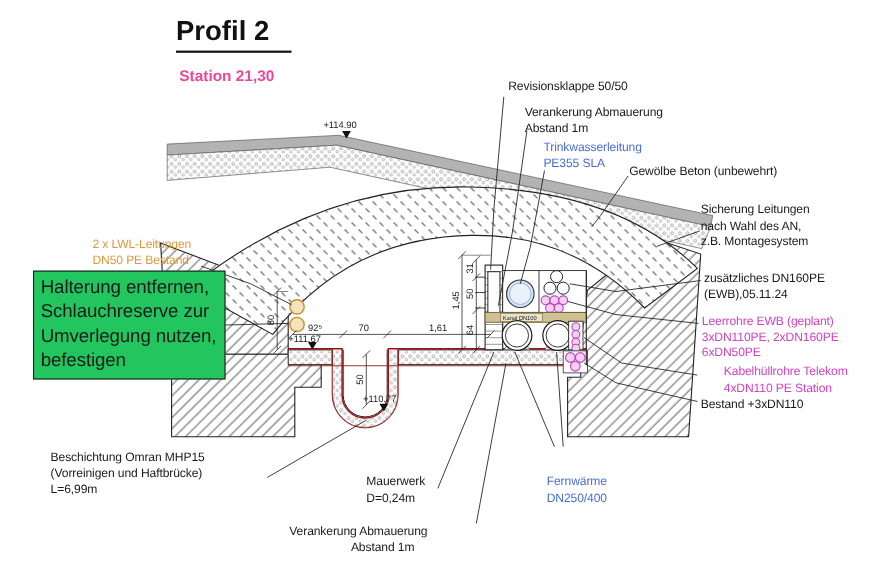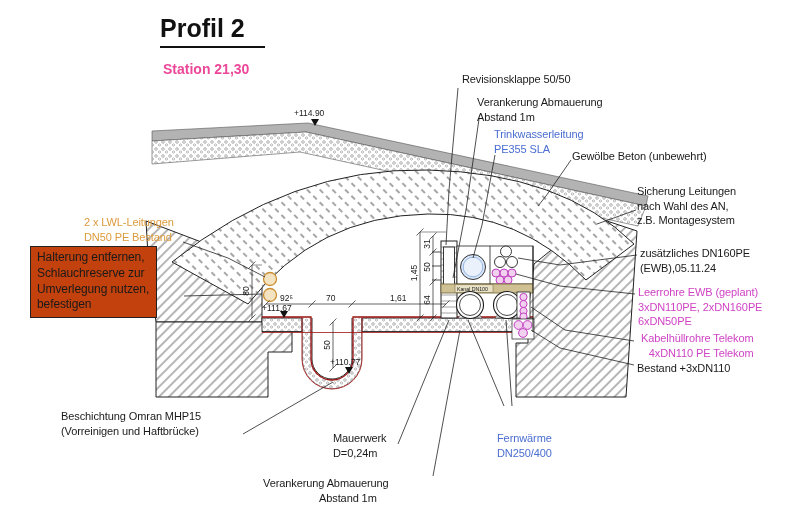--- a/index.html
+++ b/index.html
@@ -19,21 +19,21 @@
   }
   .lbl {
     position:absolute; font-size:11px; line-height:1.32;
     color:#1a1a1a; white-space:nowrap; letter-spacing:-0.1px;
   }
   .lbl.blue   { color:#4a6ed0; }
   .lbl.orange { color:#dd9a3c; }
   .lbl.magenta{ color:#cf43c4; }
   .lbl.boxed {
     border:1.3px solid #222; padding:3px 7px 4px 6px;
-    font-size:12px; background:#c2410c;
+    font-size:17px; background:#22c55e;
   }
   .vb .l2 { margin-left:56px; }
   svg text {
     font-family:"Liberation Sans", sans-serif;
     font-size:8.5px; fill:#1a1a1a;
   }
   svg text.tiny { font-size:5.2px; }
 </style>
 </head>
 <body>
@@ -234,23 +234,23 @@
     <div>zusätzliches DN160PE</div>
     <div>(EWB),05.11.24</div>
   </div>
 
   <div class="lbl magenta" style="left:638px; top:285px;">
     <div>Leerrohre EWB (geplant)</div>
     <div>3xDN110PE, 2xDN160PE</div>
     <div>6xDN50PE</div>
   </div>
 
-  <div class="lbl magenta" style="left:641px; top:331px;text-align:right;">
+  <div class="lbl magenta" style="left:658px; top:331px;">
     <div>Kabelhüllrohre Telekom</div>
-    <div>4xDN110 PE Telekom</div>
+    <div>4xDN110 PE Station</div>
   </div>
 
   <div class="lbl" style="left:637px; top:340px;margin-top:21px;">
     <div>Bestand +3xDN110</div>
   </div>
 
   <div class="lbl blue" style="left:497px; top:407px;margin-top:24px;">
     <div>Fernwärme</div>
     <div>DN250/400</div>
   </div>
@@ -258,23 +258,24 @@
   <div class="lbl" style="left:333px; top:431px;">
     <div>Mauerwerk</div>
     <div>D=0,24m</div>
   </div>
 
   <div class="lbl vb" style="left:263px; top:476px;">
     <div>Verankerung Abmauerung</div>
     <div class="l2">Abstand 1m</div>
   </div>
 
-  <div class="lbl" style="left:61px; top:409px;">
+  <div class="lbl" style="left:46px; top:409px;">
     <div>Beschichtung Omran MHP15</div>
     <div>(Vorreinigen und Haftbrücke)</div>
+    <div>L=6,99m</div>
   </div>
 
   <div class="lbl orange" style="left:84px; top:215px;">
     <div>2 x LWL-Leitungen</div>
     <div>DN50 PE Bestand</div>
   </div>
 
   <div class="lbl boxed" style="left:30px; top:246px;">
     <div>Halterung entfernen,</div>
     <div>Schlauchreserve zur</div>

